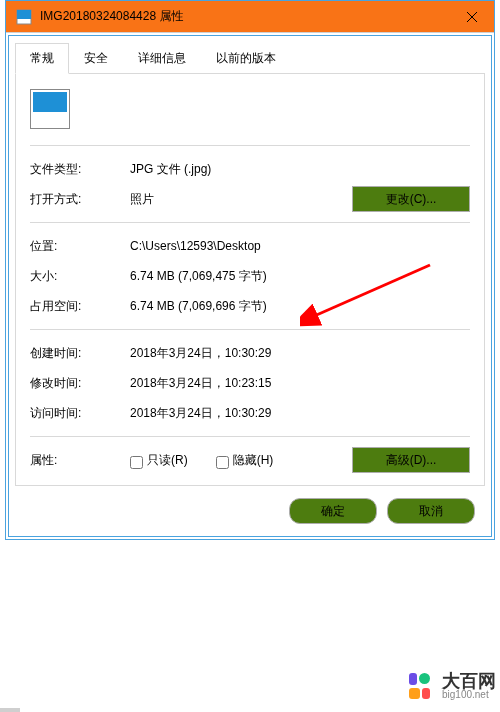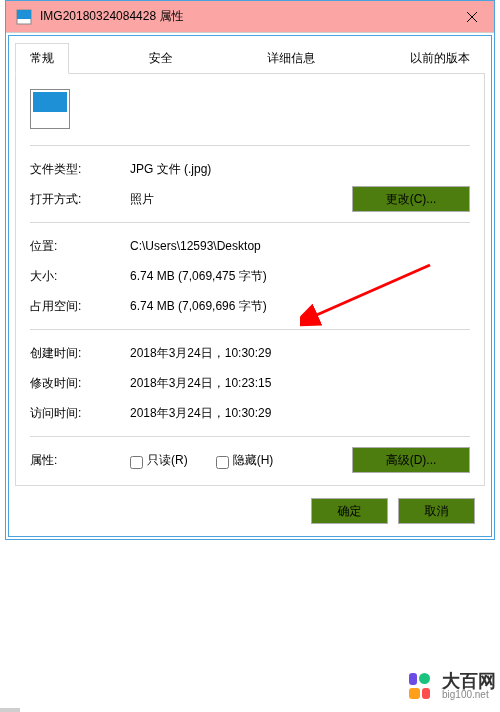--- a/index.html
+++ b/index.html
@@ -1,42 +1,42 @@
 <!DOCTYPE html>
 <html><head>
 <meta charset="utf-8">
 <style>
   * { box-sizing: border-box; margin: 0; padding: 0; }
   body { font-family: "Microsoft YaHei", "Segoe UI", sans-serif; font-size: 12px; background: #fff; width: 500px; height: 712px; position: relative; overflow: hidden; }
   .window { width: 490px; margin: 0 auto; border: 1px solid #4aa3df; }
-  .titlebar { height: 32px; display: flex; align-items: center; background: #fca5a5; border-bottom: 1px solid #d0d0d0; }
+  .titlebar { height: 32px; display: flex; align-items: center; background: #f97316; border-bottom: 1px solid #d0d0d0; }
   .titlebar .icon-wrap { width: 24px; display: flex; justify-content: center; margin-left: 6px; }
   .title-text { flex: 1; font-size: 12px; padding-left: 4px; color: #000; }
   .close-btn { width: 44px; height: 32px; display: flex; align-items: center; justify-content: center; cursor: pointer; }
   .inner { border: 1px solid #4aa3df; margin: 2px; background: #fff; }
   .inner-body { padding: 6px 6px 0 6px; display: flex; flex-direction: column; }
-  .tabs { display: flex; border-bottom: 1px solid #d9d9d9; position: relative; top: 1px; justify-content: space-between; }
+  .tabs { display: flex; border-bottom: 1px solid #d9d9d9; position: relative; top: 1px; }
   .tab { padding: 6px 14px; font-size: 12px; border: 1px solid transparent; border-bottom: none; cursor: pointer; color: #000; }
   .tab.active { border-color: #d9d9d9; background: #fff; border-bottom: 1px solid #fff; margin-bottom: -1px; }
   .tab-panel { border: 1px solid #d9d9d9; border-top: none; padding: 16px 14px 10px 14px; }
   .row-top { display: flex; align-items: center; margin-bottom: 16px; }
   .file-icon-box { width: 40px; height: 40px; border: 1px solid #888; display: flex; align-items: flex-start; justify-content: flex-start; padding: 2px; background: #fff; }
   .file-icon-inner { width: 100%; height: 60%; background: #1e90d6; }
   .filename-input { flex: 1; margin-left: 30px; height: 28px; border: 1px solid #7a7a7a; padding: 0 6px; font-size: 12px; }
   .sep { border: none; border-top: 1px solid #d9d9d9; margin: 8px 0; }
   .prop-row { display: flex; align-items: center; min-height: 30px; }
   .prop-label { width: 100px; color: #000; }
   .prop-value { flex: 1; color: #000; }
   .btn { height: 26px; border: 1px solid #adadad; background: #4d7c0f; font-size: 12px; cursor: pointer; font-family: inherit; }
   .btn-change { width: 118px; }
   .btn-adv { width: 118px; }
   .checkbox-wrap { display: flex; align-items: flex-end; margin-right: 28px; cursor: pointer; }
   .checkbox-wrap input { margin-right: 4px; }
   .footer { display: flex; justify-content: flex-end; gap: 10px; padding: 12px 10px; }
-  .footer .btn { width: 77px; }
+  .footer .btn { width: 88px; border-radius: 11px; }
   .arrow-svg { position: absolute; pointer-events: none; z-index: 10; }
   .watermark { position: absolute; right: 4px; bottom: 12px; display: flex; align-items: center; gap: 6px; }
   .wm-logo { display: flex; flex-wrap: wrap; width: 28px; height: 28px; }
   .wm-logo span { display: block; border-radius: 3px; margin: 1px; }
   .wm-text { display: flex; flex-direction: column; line-height: 1; }
   .wm-big { font-size: 18px; font-weight: bold; color: #333; }
   .wm-small { font-size: 10px; color: #888; }
   .attrs-row { display: flex; align-items: center; min-height: 30px; }
   .attrs-row .prop-label { width: 100px; }
   .attrs-chk { display: flex; flex: 1; }

